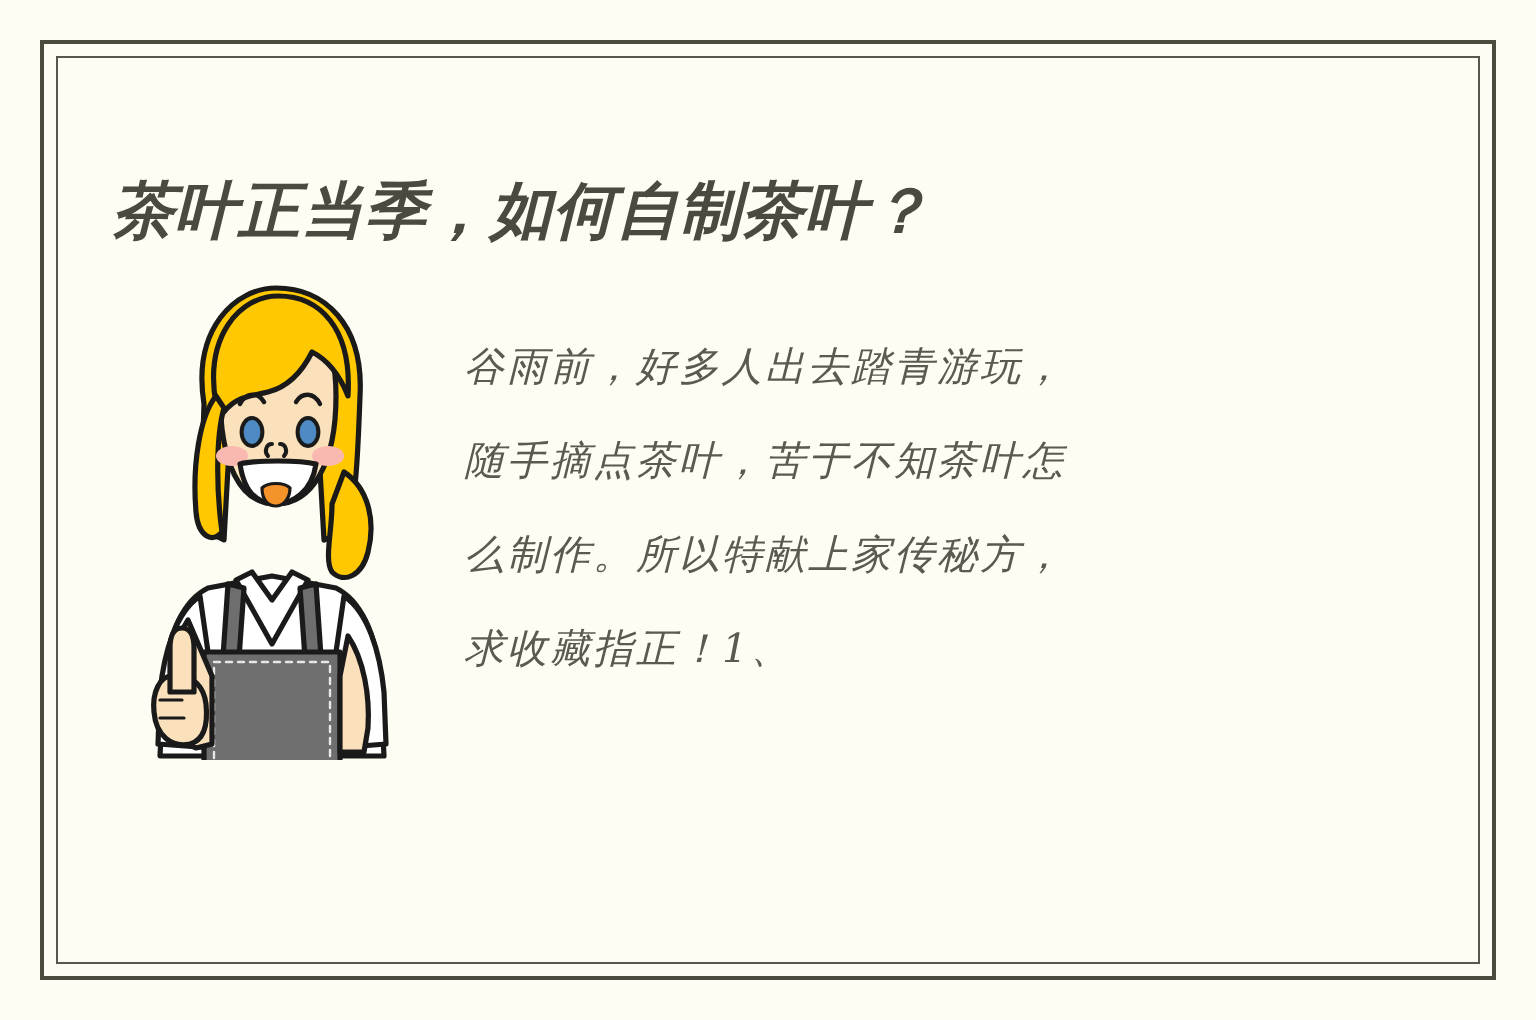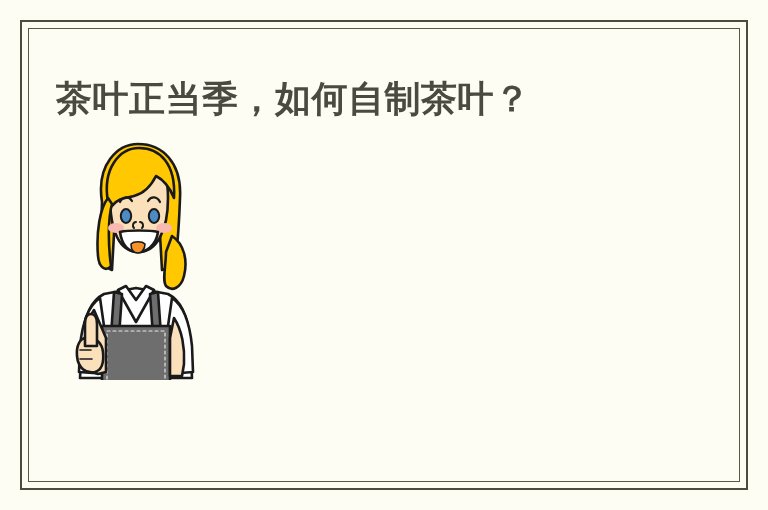--- a/index.html
+++ b/index.html
@@ -42,28 +42,29 @@
     bottom: 28px;
     border: 1px solid #57574a;
     box-sizing: border-box;
     pointer-events: none;
   }
 
   
   #title {
     position: absolute;
     left: 56px;
-    top: 52px;
+    top: 66px;
     width: 650px;
-    font-size: 36px;
+    font-size: 31px;
     line-height: 1.25;
     letter-spacing: 0.5px;
     color: #4a4a40;
     font-family: "DejaVu Sans", "Liberation Sans", sans-serif;
     white-space: nowrap;
+    font-style: italic;
   }
 
   
   #body-text {
     position: absolute;
     left: 232px;
     top: 160px;
     width: 415px;
     font-size: 20px;
     line-height: 47px;
@@ -152,14 +153,20 @@
         <path d="M70 82 C 67 82, 66 86, 68 88" fill="none" stroke-width="2"></path>
         <path d="M74 82 C 77 82, 78 86, 76 88" fill="none" stroke-width="2"></path>
 
         <path d="M54 92 C 62 90, 84 90, 92 92 C 90 106, 80 112, 72 112 C 63 112, 56 106, 54 92 Z" fill="#FFFFFF"></path>
 
         <path d="M65 104 C 68 101, 76 101, 79 104 C 79 110, 75 113, 72 113 C 68 113, 65 110, 65 104 Z" fill="#F5932B" stroke-width="1.6"></path>
       </g>
     </svg>
   </div>
 
+  <div id="body-text">
+    <div>谷雨前，好多人出去踏青游玩，</div>
+    <div>随手摘点茶叶，苦于不知茶叶怎</div>
+    <div>么制作。所以特献上家传秘方，</div>
+    <div>求收藏指正！1、</div>
+  </div>
 
 </div>
 
 </body></html>

